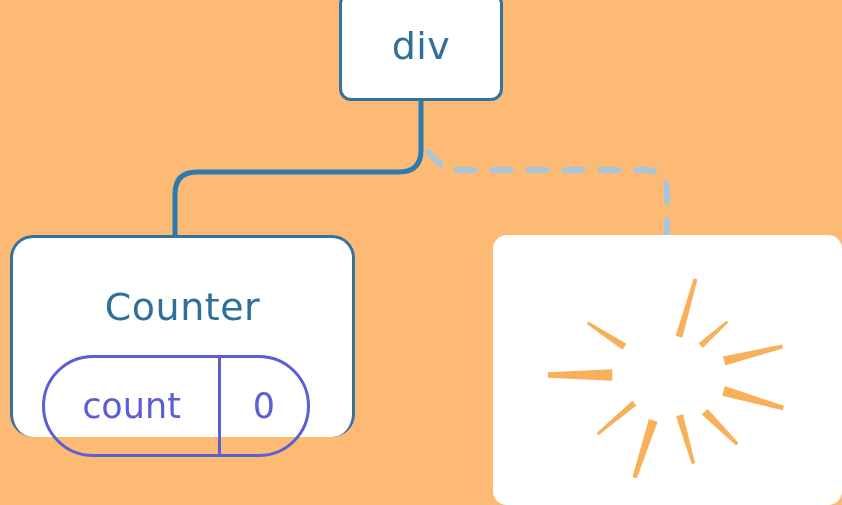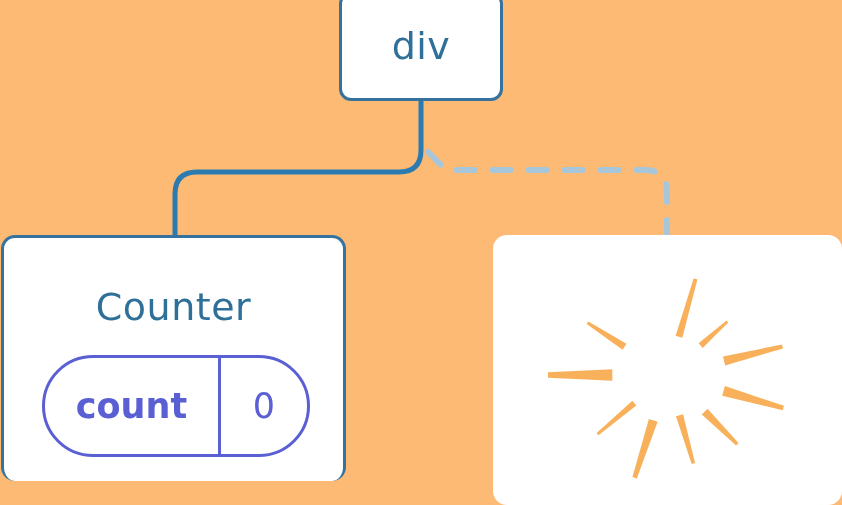--- a/index.html
+++ b/index.html
@@ -46,26 +46,26 @@
   }
   .node-root .node-title {
     font-size: 38px;
     color: #2f7099;
     letter-spacing: 0.5px;
     line-height: 1;
     padding-bottom: 2px;
   }
 
   .node-counter {
-    left: 1px;
+    left: 10px;
     top: 235px;
     width: 345px;
-    height: 246px;
+    height: 202px;
     border: 3px solid #35739e;
-    border-radius: 14px;
+    border-radius: 23px;
     border-bottom: none;
     display: flex;
     flex-direction: column;
     align-items: center;
   }
   .node-counter .node-title {
     font-size: 38px;
     color: #2f7099;
     letter-spacing: 0.5px;
     margin-top: 50px;
@@ -88,21 +88,20 @@
   .state-key, .state-val {
     display: flex;
     align-items: center;
     justify-content: center;
     color: #5b5fd4;
     font-size: 35px;
     line-height: 1;
   }
   .state-key {
     width: 173px;
-    font-weight: bold;
   }
   .state-val {
     flex: 1;
     border-left: 3px solid #5b5fd4;
   }
 
   
   .node-burst {
     left: 493px;
     top: 235px;

